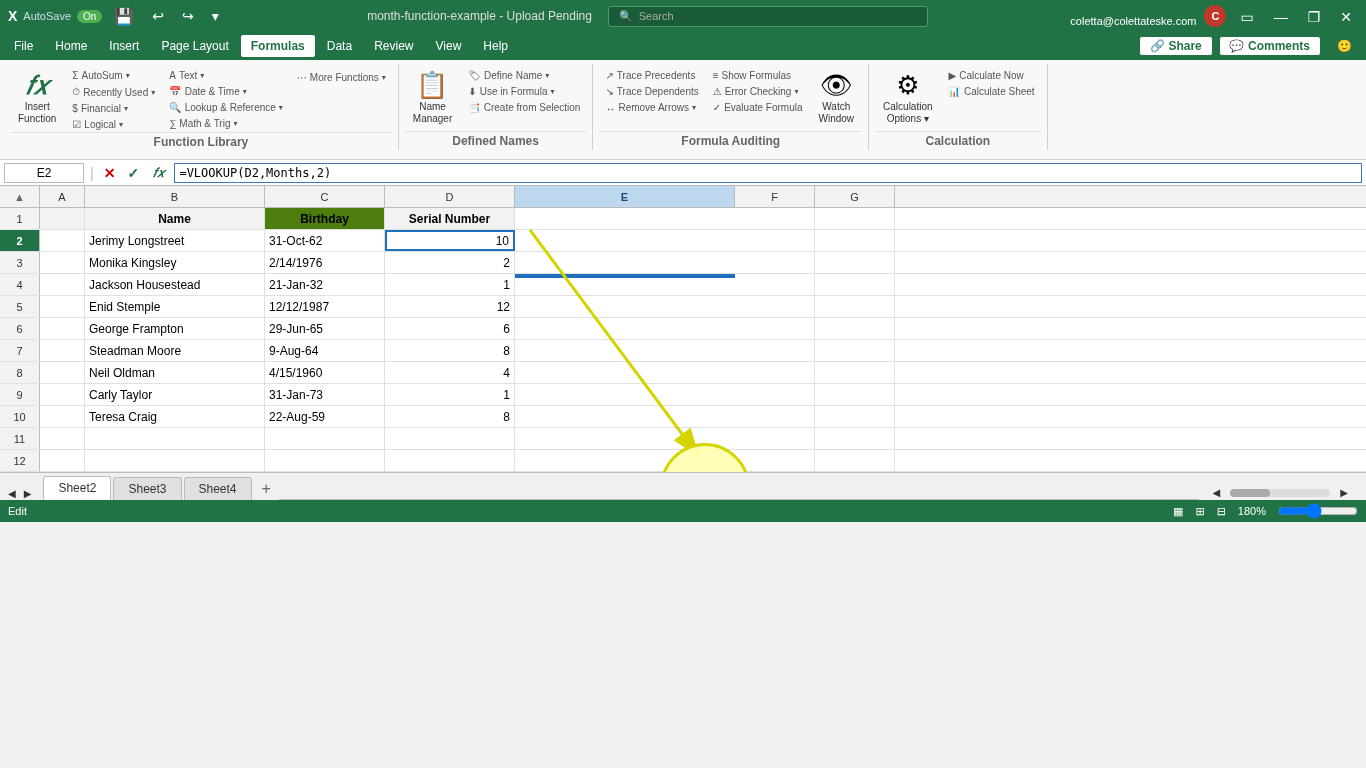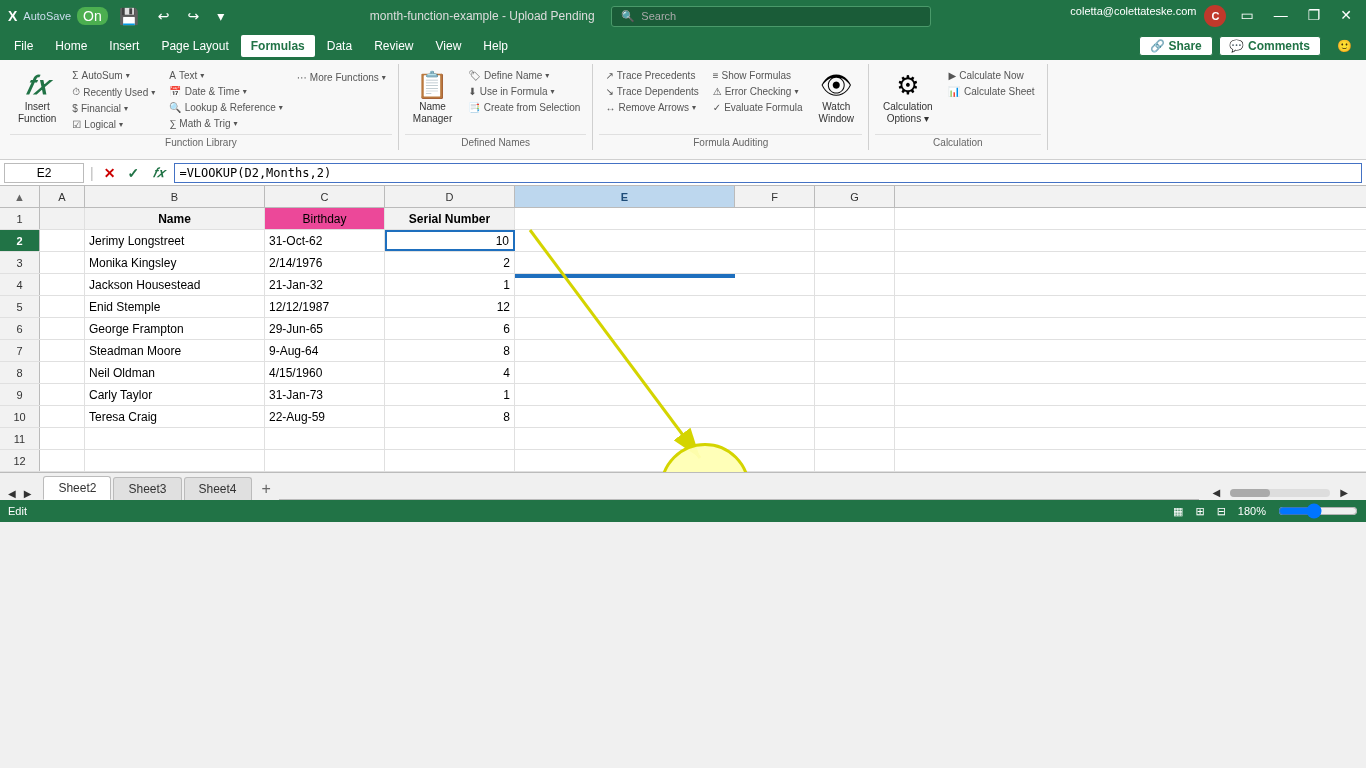--- a/index.html
+++ b/index.html
@@ -10,23 +10,23 @@
       background: #217346;
       color: white;
       height: 32px;
       display: flex;
       align-items: center;
       justify-content: space-between;
       padding: 0 8px;
     }
     #title-bar-left { display: flex; align-items: center; gap: 6px; }
     #title-bar-center { display: flex; align-items: center; flex: 1; justify-content: center; gap: 16px; }
-    #title-bar-right { display: flex; align-items: flex-start; gap: 8px; font-size: 11px; }
+    #title-bar-right { display: flex; align-items: flex-end; gap: 8px; font-size: 11px; }
     .autosave-label { font-size: 11px; color: #cde; }
-    .autosave-toggle { background: #4caf50; border-radius: 8px; padding: 1px 6px; font-size: 14px; color: white; }
+    .autosave-toggle { background: #4caf50; border-radius: 8px; padding: 1px 6px; font-size: 10px; color: white; }
     #search-bar {
       background: #1a5c38;
       border: 1px solid #4a9a6a;
       border-radius: 3px;
       padding: 3px 10px;
       color: white;
       width: 320px;
       font-size: 12px;
       display: flex;
       align-items: center;
@@ -305,26 +305,27 @@
     .ribbon-large-label { font-size: 10px; color: #333; line-height: 1.2; }
     .dropdown-arrow { font-size: 8px; }
 
     .ribbon-section {
       display: flex;
       flex-direction: column;
       border-right: 1px solid #d0d0d0;
       padding: 4px 6px 2px;
     }
     .ribbon-section-title {
-      font-size: 10px;
+      font-size: 12px;
       color: #666;
       text-align: center;
       margin-top: auto;
       padding-top: 2px;
       border-top: 1px solid #e0e0e0;
+      font-weight: bold;
     }
     .ribbon-section-buttons {
       display: flex;
       align-items: flex-start;
       gap: 2px;
       flex: 1;
     }
   </style>
 </head>
 <body>
@@ -544,21 +545,21 @@
     <div class="col-header col-g">G</div>
   </div>
 
   <div class="grid-area">
     <div id="grid-rows">
 
       <div class="grid-row">
         <div class="row-num">1</div>
         <div class="cell col-a header-cell"></div>
         <div class="cell col-b header-cell" style="font-weight:bold;background:#f2f2f2;">Name</div>
-        <div class="cell col-c header-cell" style="font-weight:normal;background:#ec4899;">Birthday</div>
+        <div class="cell col-c header-cell" style="font-weight:bold;background:#4d7c0f;">Birthday</div>
         <div class="cell col-d header-cell" style="font-weight:bold;background:#f2f2f2;justify-content:center;">Serial Number</div>
         <div class="cell col-e header-cell selected-col" style="font-weight:bold;background:#deeaf1;">Month Name</div>
         <div class="cell col-f"></div>
         <div class="cell col-g"></div>
       </div>
 
       <div class="grid-row">
         <div class="row-num active">2</div>
         <div class="cell col-a"></div>
         <div class="cell col-b">Jerimy Longstreet</div>

